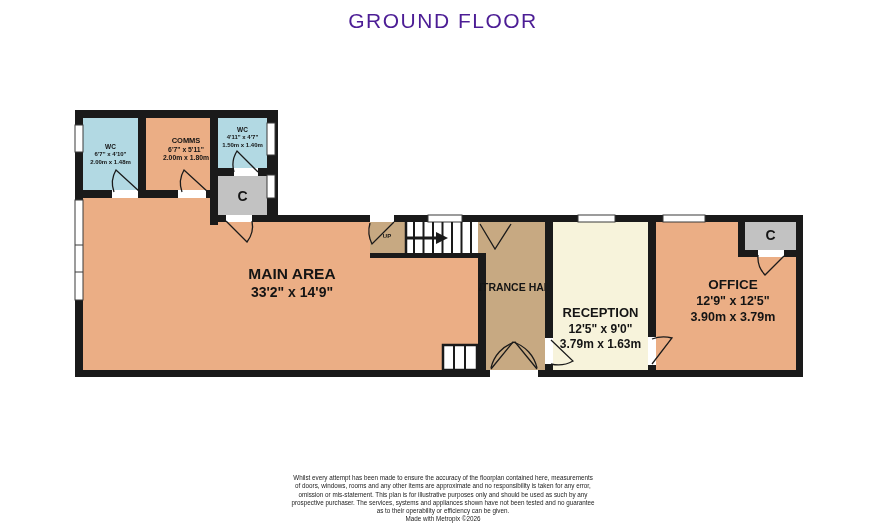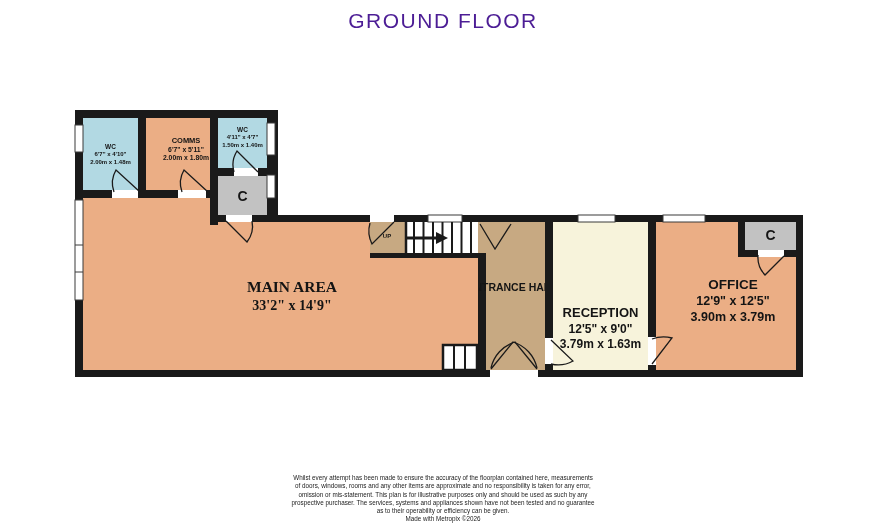--- a/index.html
+++ b/index.html
@@ -158,21 +158,21 @@
   <div class="lbl lbl-tiny" style="left:218px;top:126px;width:49px;">
     <div class="nm">WC</div>
     <div class="dim">4'11" x 4'7"</div>
     <div class="dim">1.50m x 1.40m</div>
   </div>
 
   <div class="lbl lbl-c" style="left:218px;top:188px;width:49px;">
     <span>C</span>
   </div>
 
-  <div class="lbl lbl-main" style="left:172px;top:277px;width:240px;font-family:Liberation Serif, serif;">
+  <div class="lbl lbl-main" style="left:172px;top:264px;width:240px;">
     <div class="nm">MAIN AREA</div>
     <div class="dim">33'2" x 14'9"</div>
   </div>
 
   <div class="lbl lbl-up" style="left:377px;top:233px;width:20px;">
     <span>UP</span>
   </div>
 
   <div class="lbl-hall">
     <span>ENTRANCE HALL</span>

